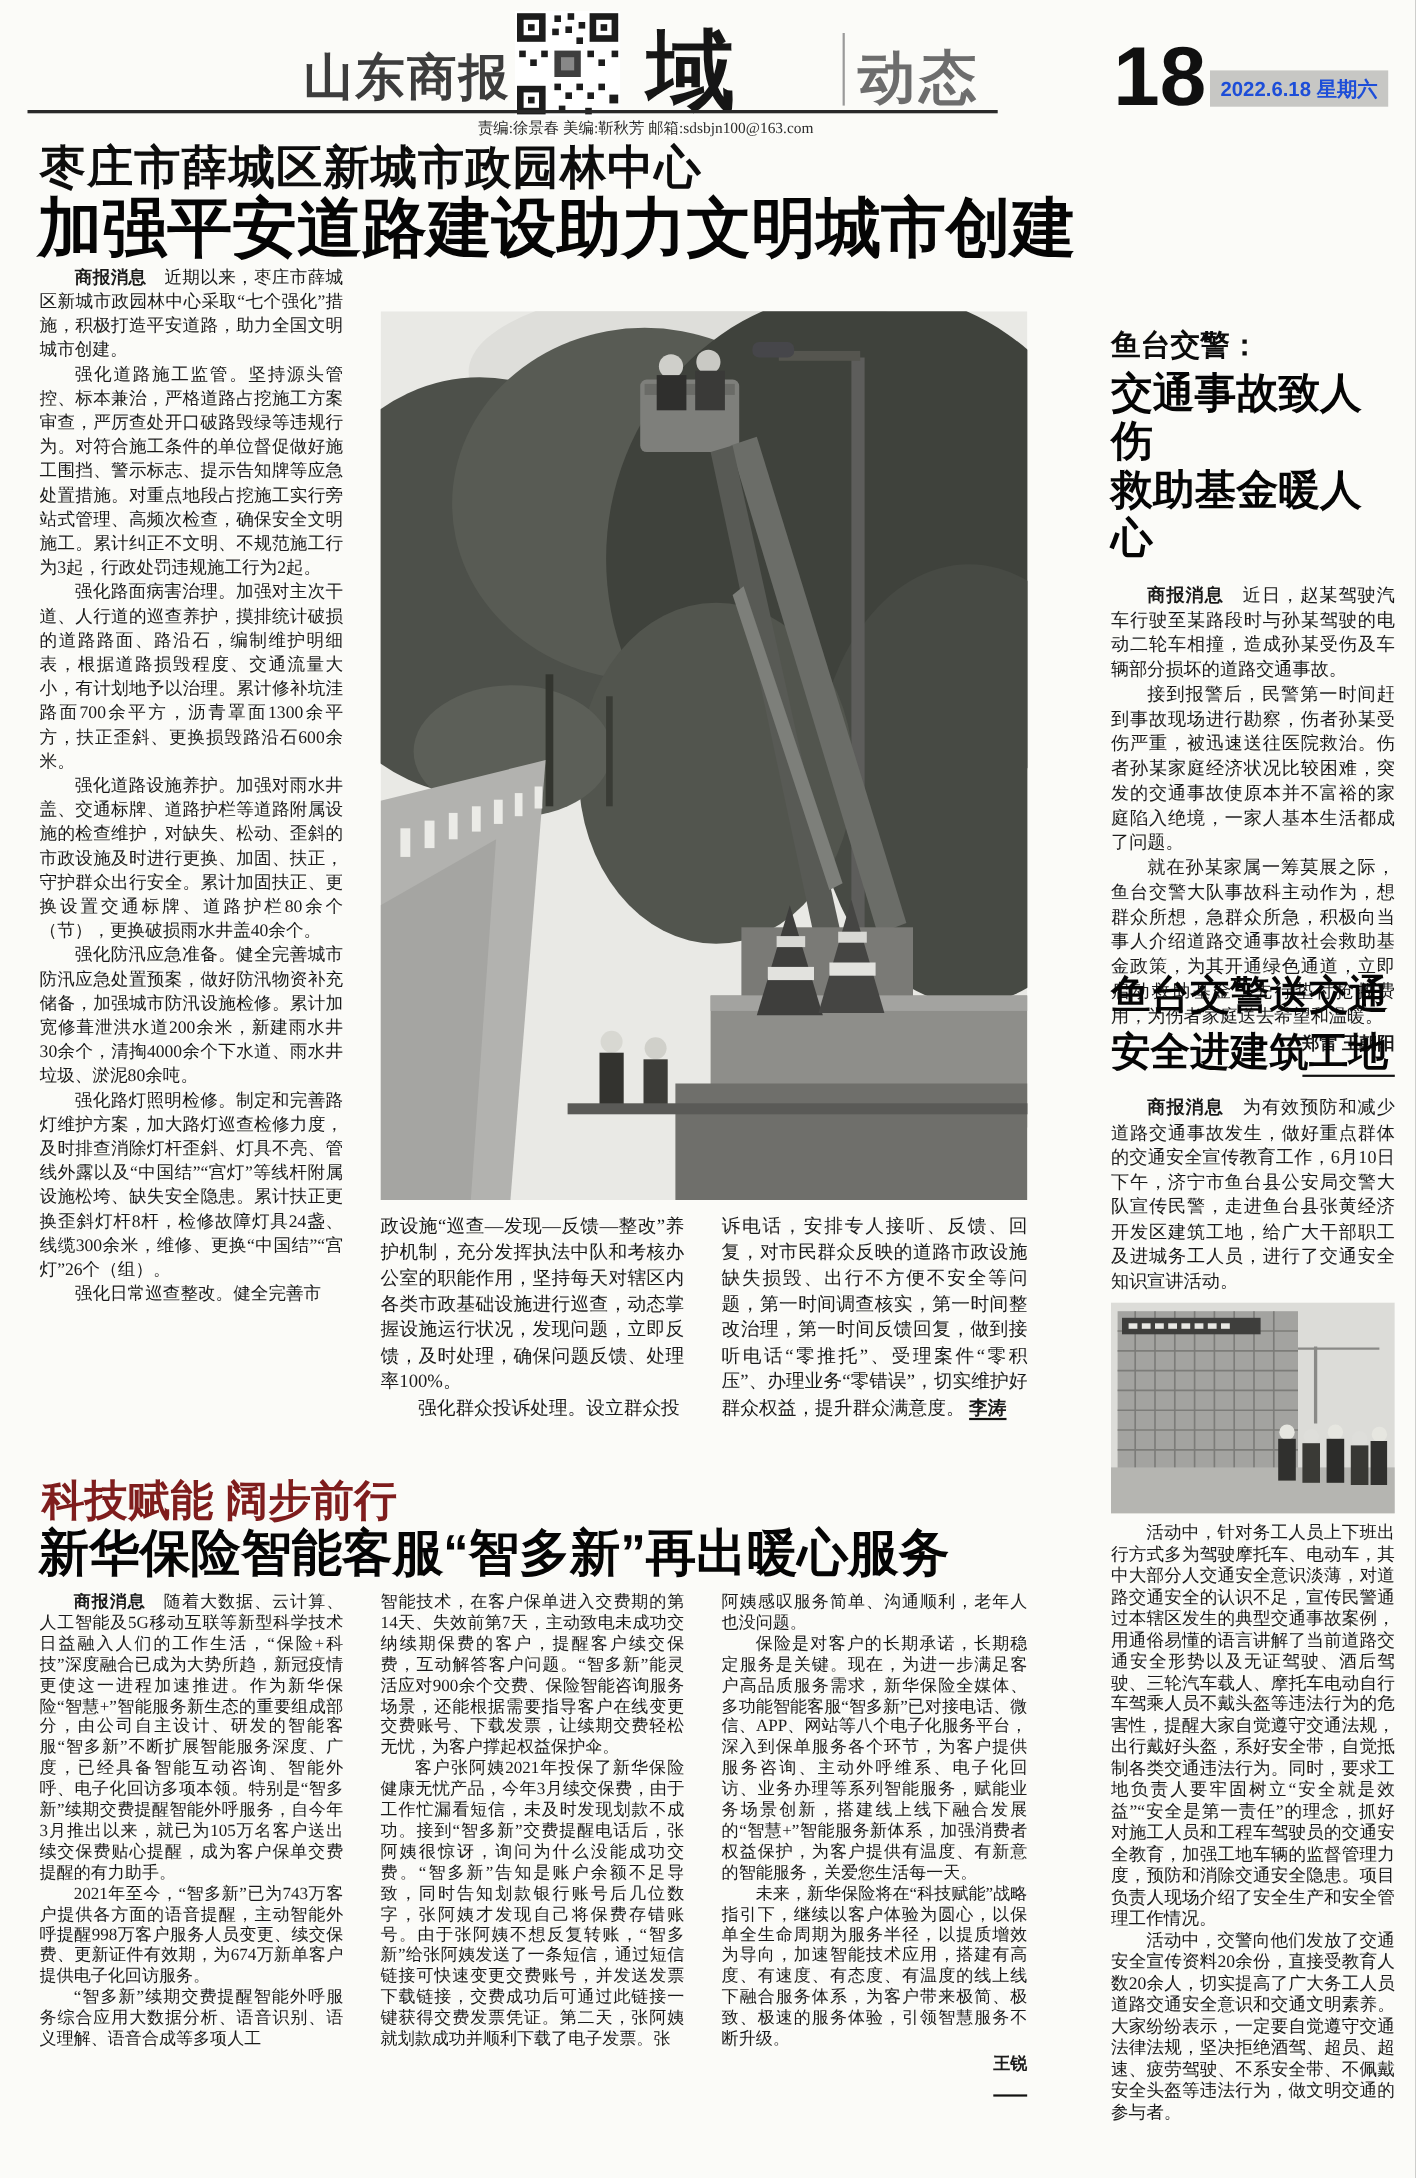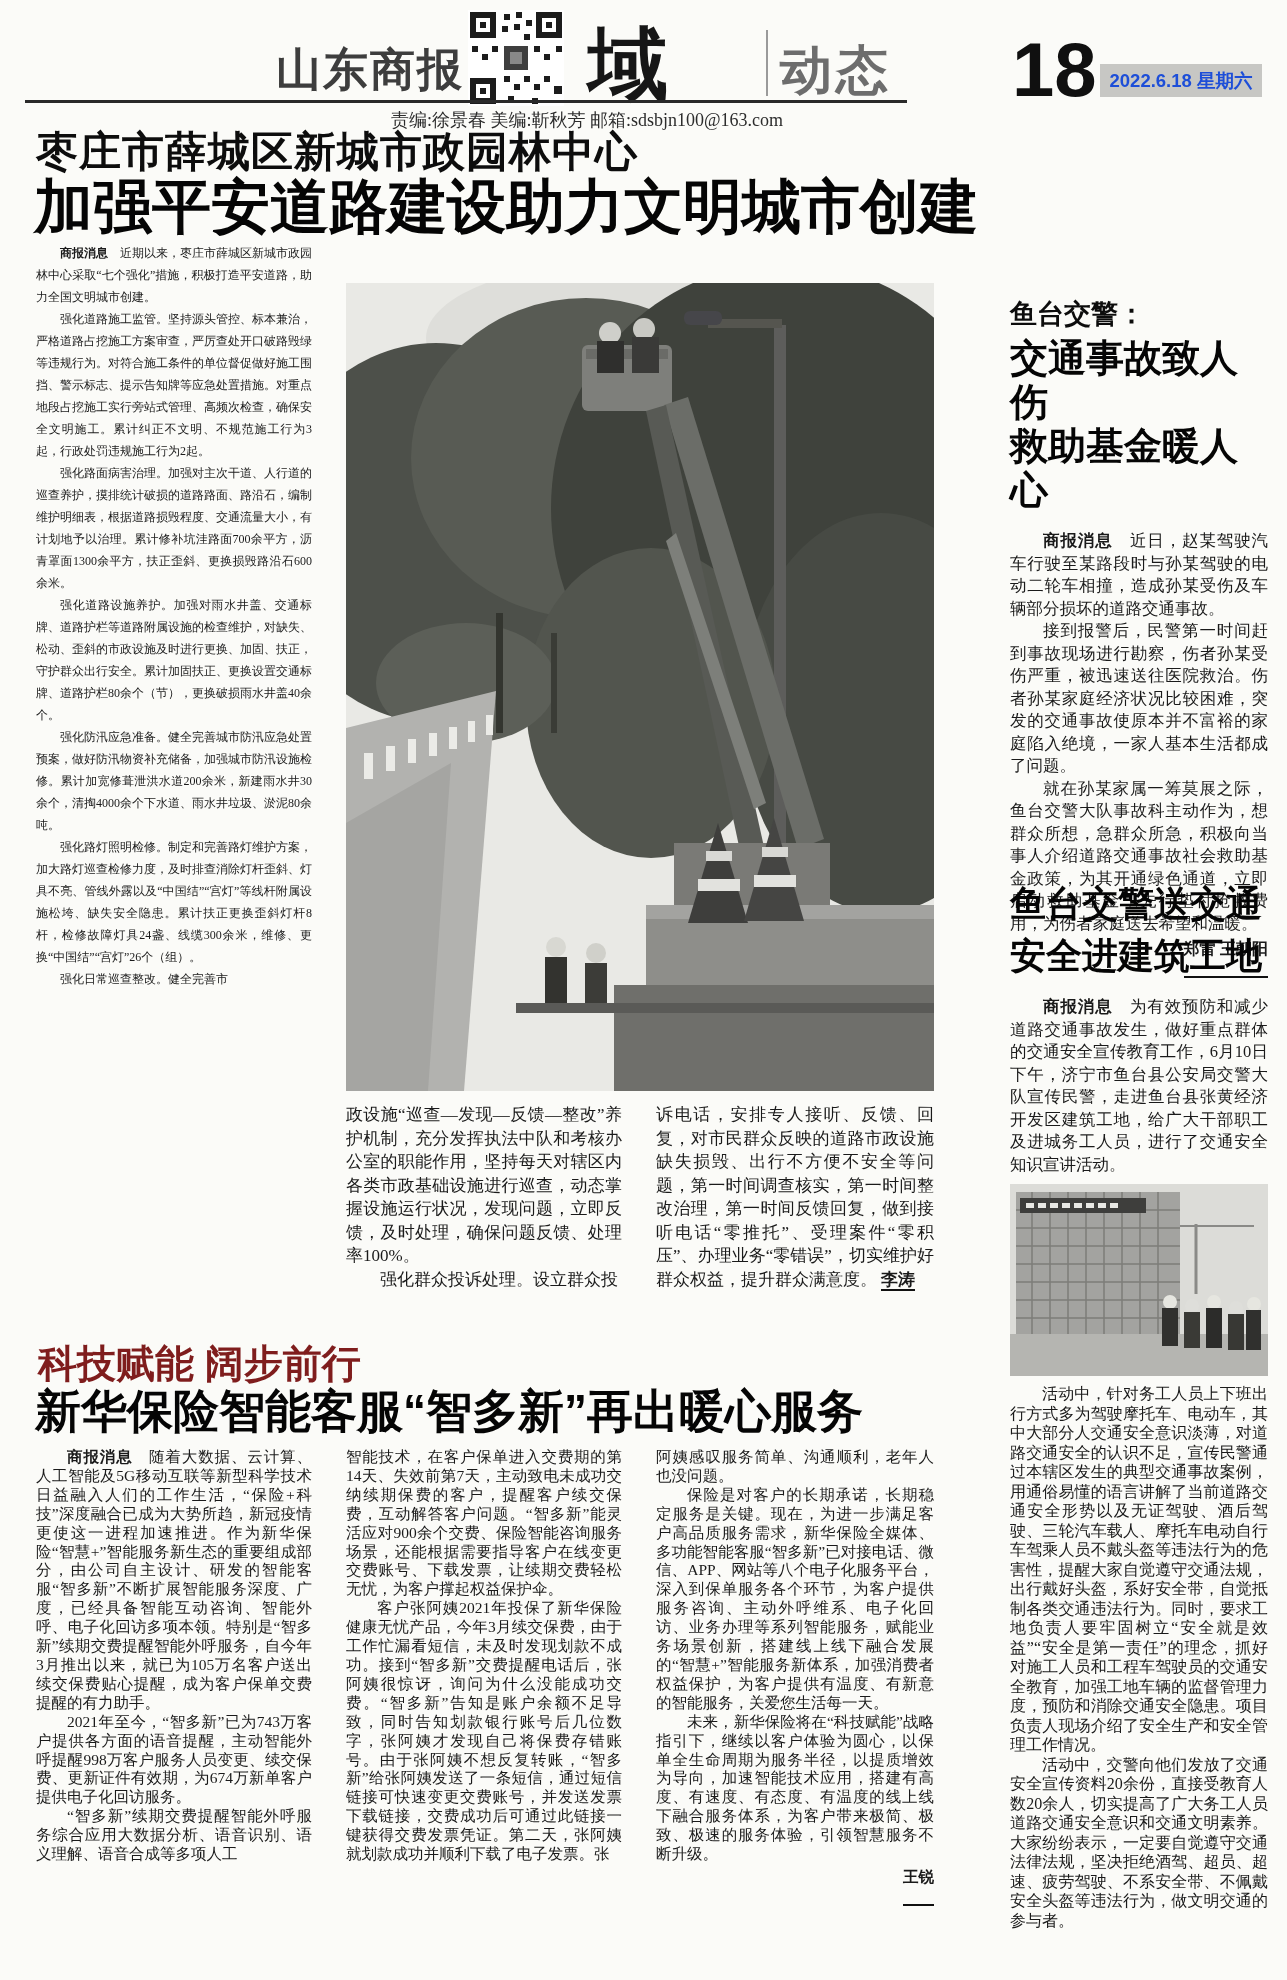--- a/index.html
+++ b/index.html
@@ -7,40 +7,40 @@
         font-family:"Liberation Serif",serif;color:#1a1a1a;overflow:hidden;}
   .hei{font-family:"Liberation Sans",sans-serif;}
   .abs{position:absolute;}
 
   
   .brand{left:276px;top:40px;font-size:45px;font-weight:900;color:#3d3d3d;letter-spacing:2px;}
   .qr{left:468px;top:10px;}
   .section-big{left:588px;top:12px;font-size:80px;font-weight:900;color:#161616;}
   .vdiv{left:766px;top:30px;width:2px;height:66px;background:#9a9a9a;}
   .section-small{left:780px;top:36px;font-size:52px;font-weight:700;color:#6d6d6d;letter-spacing:4px;}
-  .editors{left:262px;top:108px;width:650px;text-align:center;font-size:18px;color:#2c2c2c;}
+  .editors{left:262px;top:108px;width:650px;text-align:center;font-size:14px;color:#2c2c2c;}
   .hrule{left:25px;top:100px;width:882px;height:2.5px;background:#2a2a2a;}
   .pageno{left:1012px;top:26px;font-size:76px;font-weight:700;color:#101010;}
   .datebox{left:1100px;top:64px;width:162px;height:33px;background:#c7c7c4;
            display:flex;align-items:center;justify-content:center;
            font-size:18.5px;font-weight:700;color:#1d4ed8;}
 
   
   .a1-kicker{left:36px;top:124px;font-size:42px;font-weight:800;color:#0d0d0d;letter-spacing:1px;}
   .a1-headline{left:34px;top:168px;width:980px;font-size:59px;font-weight:900;color:#050505;
                letter-spacing:0px;white-space:nowrap;}
   .a2-kicker{left:38px;top:1337px;font-size:39px;font-weight:800;color:#7f1d1d;}
   .a2-headline{left:35px;top:1381px;width:930px;font-size:46px;font-weight:900;color:#050505;white-space:nowrap;}
 
   
   .col{position:absolute;overflow:hidden;}
   .para{margin:0;text-indent:2em;text-align:justify;line-height:inherit;}
   .para.no-indent{text-indent:0;}
   .para b.lead{font-weight:700;}
-  .c-a1{font-size:12px;line-height:22px;}
+  .c-a1{font-size:16px;line-height:22px;}
   .c-a1b{font-size:17px;line-height:23.5px;}
   .c-a2{font-size:15.5px;line-height:18.9px;}
   .inline-byline{font-family:"Liberation Sans",sans-serif;font-weight:700;
                  border-bottom:2px solid #111;margin-left:4px;white-space:nowrap;}
   .byline-row{text-align:right;margin-top:4px;}
   .byline-row span{font-family:"Liberation Sans",sans-serif;font-weight:700;
                    border-bottom:2px solid #111;padding-bottom:19px;}
 
   
   .sb{left:1000px;width:258px;margin-left:10px;}

